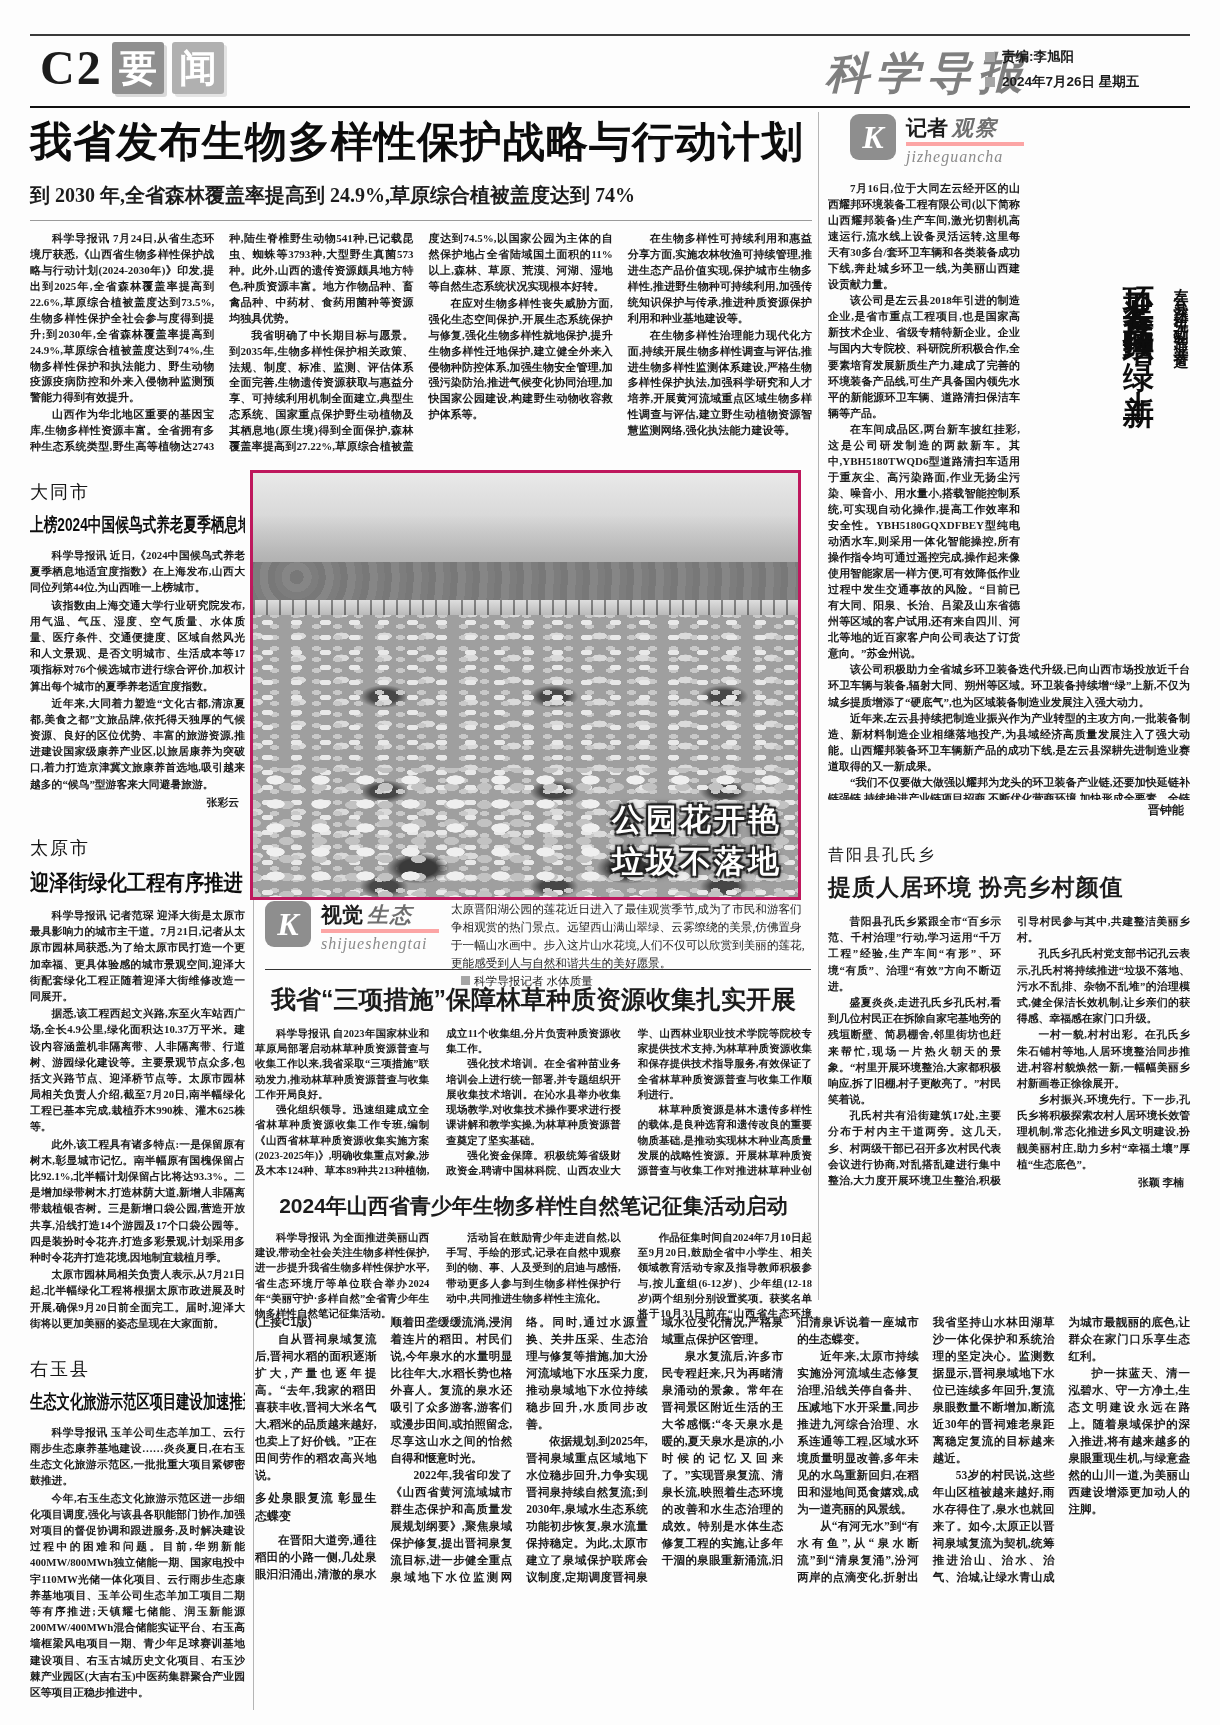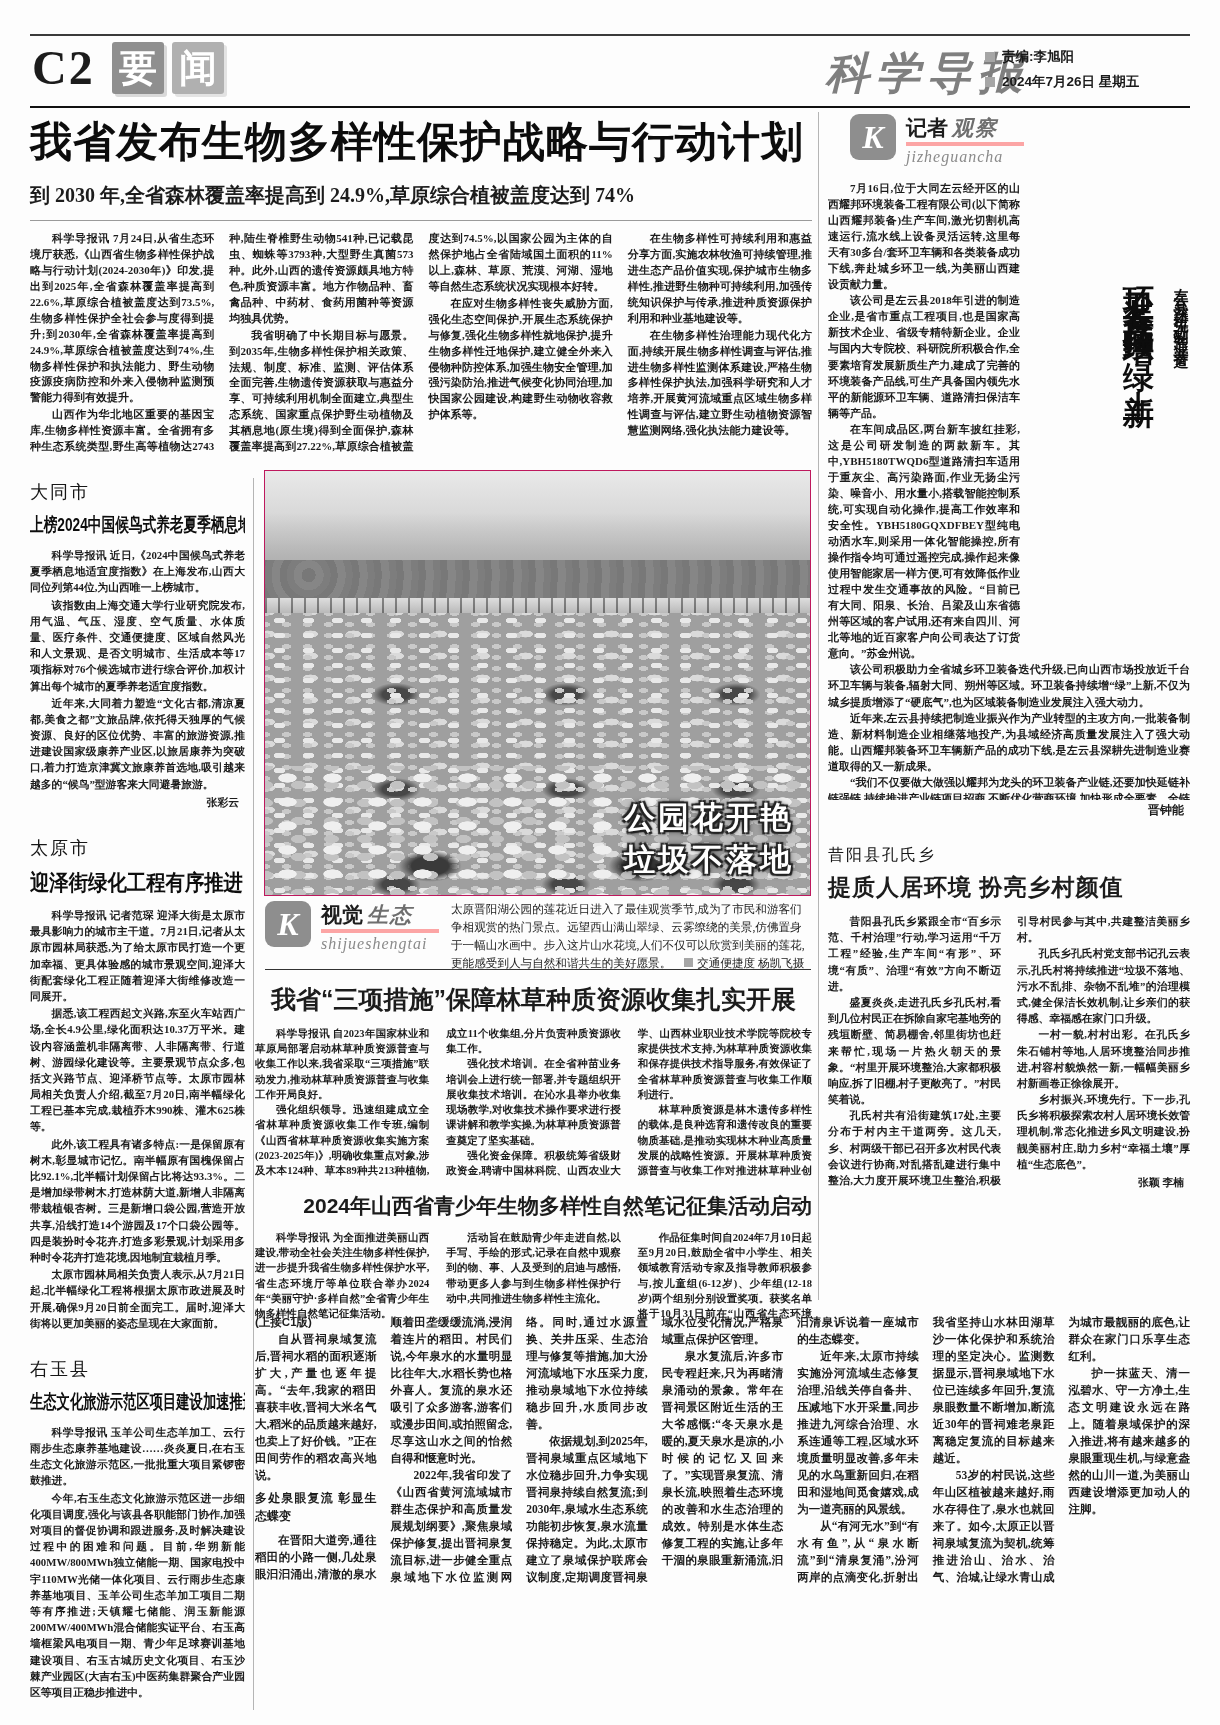--- a/index.html
+++ b/index.html
@@ -4,21 +4,21 @@
 <style>
   html,body{margin:0;padding:0;background:#e8e8e8;}
   #page{position:relative;width:1220px;height:1725px;background:#fdfdfd;margin:0 auto;
         font-family:"Liberation Serif","DejaVu Serif",serif;color:#1c1c1c;overflow:hidden;}
   p{margin:0;text-indent:2em;text-align:justify;font-weight:bold;}
   .byline{text-indent:0;text-align:right;font-weight:bold;padding-right:6px;margin-top:2px;}
 
   
   .topline{position:absolute;left:30px;right:30px;top:34px;height:2px;background:#3a3a3a;}
   .blackline{position:absolute;left:30px;right:30px;top:106px;height:2px;background:#111;}
-  .sec-code{position:absolute;left:32px;top:40px;font-size:48px;font-weight:bold;letter-spacing:2px;}
+  .sec-code{position:absolute;left:40px;top:40px;font-size:48px;font-weight:bold;letter-spacing:2px;}
   .sec-boxes{position:absolute;left:112px;top:42px;display:flex;gap:8px;}
   .sec-box{width:52px;height:52px;display:flex;align-items:center;justify-content:center;
            color:#fff;font-size:38px;font-weight:bold;border-radius:3px;
            font-family:"Liberation Sans","DejaVu Sans",sans-serif;}
   .sec-box.b1{background:#8f8f8f;box-shadow:3px 3px 0 #d9d9d9;}
   .sec-box.b2{background:#b0b0b0;box-shadow:3px 3px 0 #e3e3e3;}
   .masthead{position:absolute;left:825px;top:44px;font-size:44px;font-weight:bold;font-style:italic;
             color:#7f7f7f;letter-spacing:7px;}
   .pub-info{position:absolute;right:30px;top:48px;width:205px;font-size:13.5px;
             font-family:"Liberation Sans","DejaVu Sans",sans-serif;color:#1a1a1a;}
@@ -46,21 +46,21 @@
   .kicker{font-family:"Liberation Sans","DejaVu Sans",sans-serif;font-size:18px;color:#161616;
           margin-bottom:8px;letter-spacing:2px;}
   .rail-hl{font-family:"Liberation Sans","DejaVu Sans",sans-serif;font-weight:800;color:#0d0d0d;
            white-space:nowrap;transform-origin:left center;margin-bottom:9px;}
   .hl-datong{font-size:19px;transform:scaleX(0.72);}
   .hl-taiyuan{font-size:22px;transform:scaleX(0.88);}
   .hl-youyu{font-size:19px;transform:scaleX(0.70);}
   .rail p{font-size:10.8px;line-height:1.5;margin-bottom:1px;}
 
   
-  .photo{position:absolute;left:264px;top:470px;width:545px;height:424px;border:1px solid #be185d;
+  .photo{position:absolute;left:250px;top:470px;width:545px;height:424px;border:3px solid #be185d;
          overflow:hidden;background:#b5b5b5;}
   .ph-sky{position:absolute;left:0;right:0;top:0;height:23%;
           background:linear-gradient(#e9e9e9,#cfcfcf 70%,#bdbdbd);}
   .ph-hills{position:absolute;left:0;right:0;top:10%;height:12%;
             background:linear-gradient(transparent,#a8a8a8);opacity:.7;}
   .ph-trees{position:absolute;left:0;right:0;top:21%;height:9%;
             background:repeating-radial-gradient(circle at 8% 40%,#787878 0 7px,#868686 7px 15px,#7d7d7d 15px 22px);}
   .ph-board{position:absolute;left:0;right:0;top:30%;height:3.6%;
             background:linear-gradient(#dedede,#b9b9b9),
                        repeating-linear-gradient(90deg,rgba(70,70,70,.55) 0 2px,transparent 2px 13px);
@@ -118,21 +118,21 @@
   .kongshi h2{margin:0 0 10px 0;font-size:23px;font-weight:800;letter-spacing:1px;
               font-family:"Liberation Sans","DejaVu Sans",sans-serif;}
   .kongshi .body{column-count:2;column-gap:16px;height:352px;font-size:10.8px;line-height:1.5;overflow:hidden;}
 
   
   .seed{position:absolute;left:255px;top:983px;width:557px;}
   .seed h2{margin:0 0 10px 0;text-align:center;font-size:25px;font-weight:800;
            font-family:"Liberation Sans","DejaVu Sans",sans-serif;}
   .seed .body{column-count:3;column-gap:17px;height:160px;font-size:10.5px;line-height:1.45;overflow:hidden;}
   .youth{position:absolute;left:255px;top:1192px;width:557px;}
-  .youth h2{margin:0 0 10px 0;text-align:right;font-size:21px;font-weight:800;
+  .youth h2{margin:0 0 10px 0;text-align:center;font-size:21px;font-weight:800;
             font-family:"Liberation Sans","DejaVu Sans",sans-serif;}
   .youth .body{column-count:3;column-gap:17px;height:102px;font-size:10.5px;line-height:1.45;overflow:hidden;}
 
   
   .spring{position:absolute;left:255px;top:1314px;width:935px;height:396px;}
   .spring .body{column-count:7;column-gap:14px;height:396px;font-size:11.5px;line-height:1.48;overflow:hidden;}
   .cont-note{font-weight:bold;text-indent:0;font-family:"Liberation Sans","DejaVu Sans",sans-serif;}
   .sp-subhead{font-weight:800;text-indent:0;margin:6px 0;
               font-family:"Liberation Sans","DejaVu Sans",sans-serif;font-size:12px;}
 </style>
@@ -221,21 +221,21 @@
     <div class="k-box">K</div>
     <div class="logo-txt">
       <div class="logo-line1">
         <span class="logo-bold">视觉</span>
         <span class="logo-script">生态</span>
       </div>
       <div class="logo-py">shijueshengtai</div>
     </div>
     <div class="cap">
       <span>太原晋阳湖公园的莲花近日进入了最佳观赏季节,成为了市民和游客们争相观赏的热门景点。远望西山满山翠绿、云雾缭绕的美景,仿佛置身于一幅山水画中。步入这片山水花境,人们不仅可以欣赏到美丽的莲花,更能感受到人与自然和谐共生的美好愿景。</span>
-      <span class="credit"><span class="sq"></span><span>交通便捷度 杨凯飞摄</span></span>
+      <span class="credit"><span class="sq"></span><span>科学导报记者 水体质量</span></span>
     </div>
   </div>
 
   <div class="observer">
     <div class="obs-head">
       <div class="k-box">K</div>
       <div class="logo-txt">
         <div class="logo-line1">
           <span class="logo-bold">记者</span>
           <span class="logo-script">观察</span>

